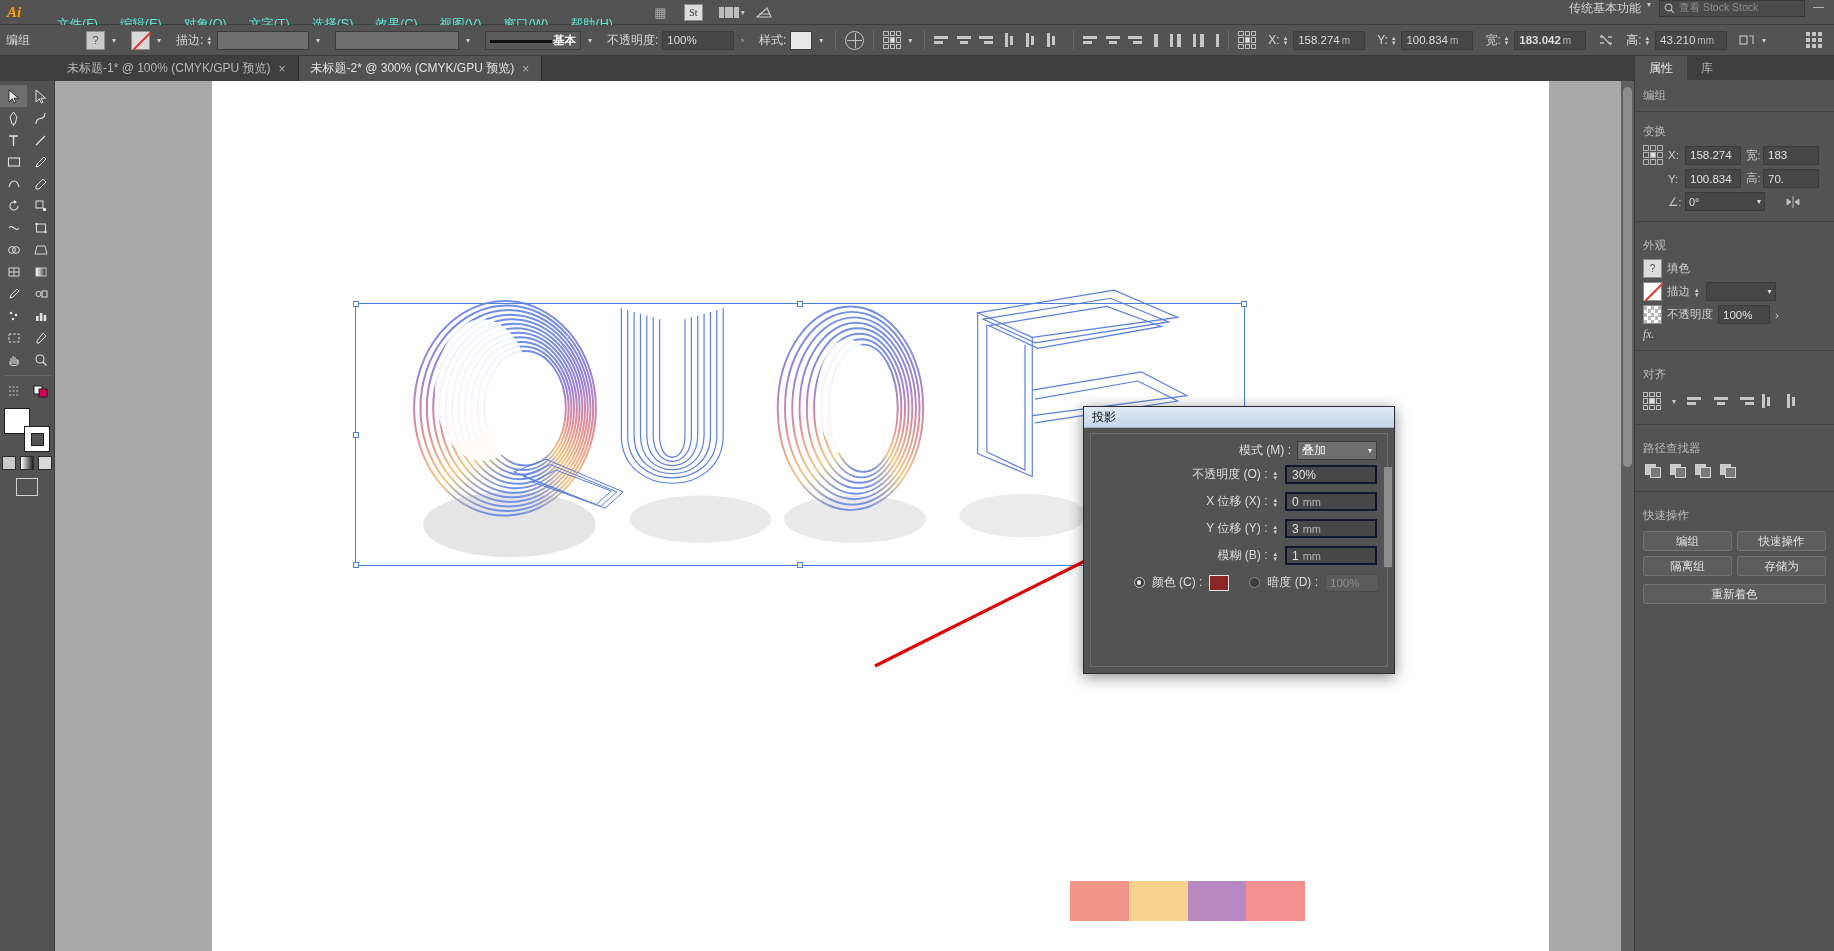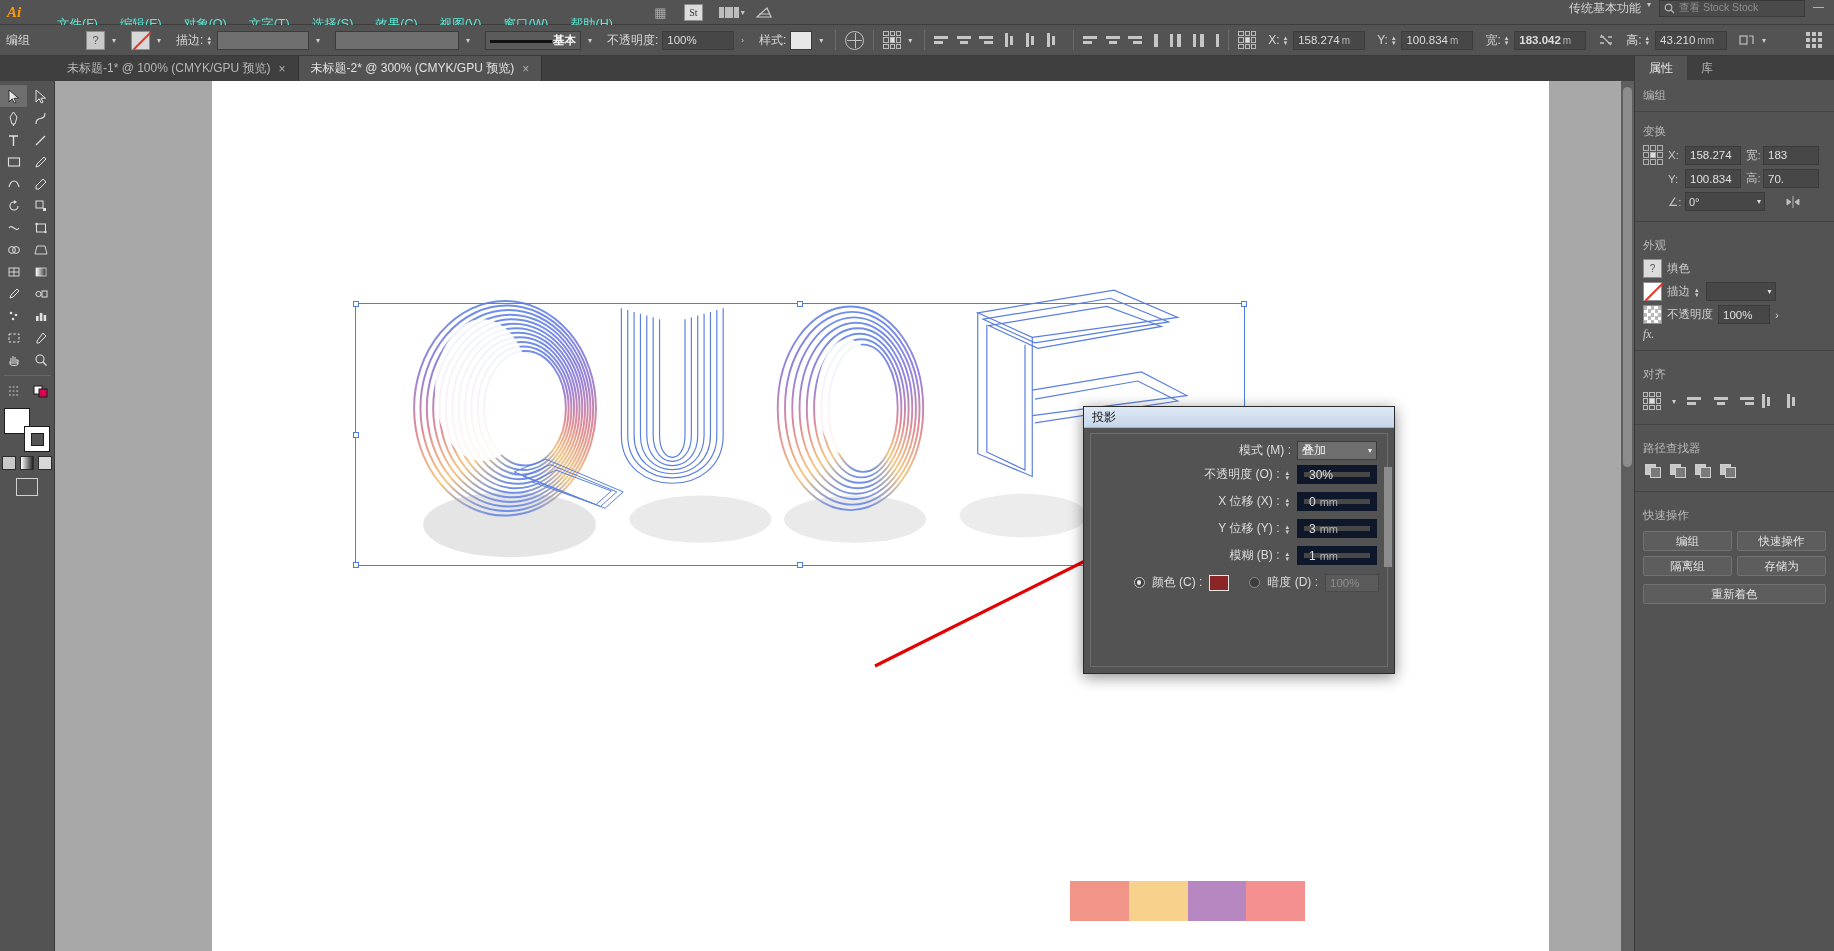--- a/index.html
+++ b/index.html
@@ -252,21 +252,21 @@
     display:flex; align-items:center; justify-content:flex-end; gap:6px;
     padding:4px 10px 4px 0; height:27px;
   }
   .dlg-lab{ font-size:12px; color:#dcdcdc; white-space:nowrap; }
   .dlg-dd{
     width:80px;height:19px;background:#6e6e6e;border:1px solid #3c3c3c;
     display:flex;align-items:center;justify-content:space-between;padding:0 4px;
     color:#f0f0f0;font-size:12px;
   }
   .dlg-field{
-    width:80px;height:19px;background:#474747;border:7px solid #0f172a;
+    width:92px;height:19px;background:#474747;border:2px solid #0f172a;
     display:flex;align-items:center;padding:0 5px;color:#e0e0e0;font-size:12px; gap:4px;
   }
   .dlg-field .u{ color:#b4b4b4; font-size:11px;}
   .radio{
     width:11px;height:11px;border-radius:50%;border:1.4px solid #c6c6c6;background:#3e3e3e;
     position:relative; flex:0 0 auto;
   }
   .radio.on::after{
     content:"";position:absolute;left:2.2px;top:2.2px;width:4.6px;height:4.6px;border-radius:50%;
     background:#e8e8e8;

